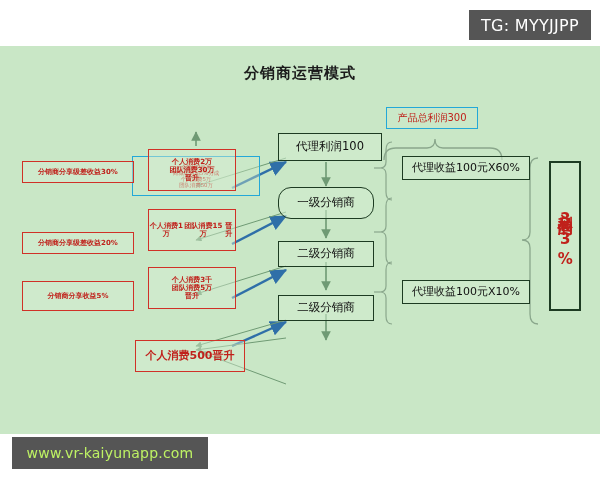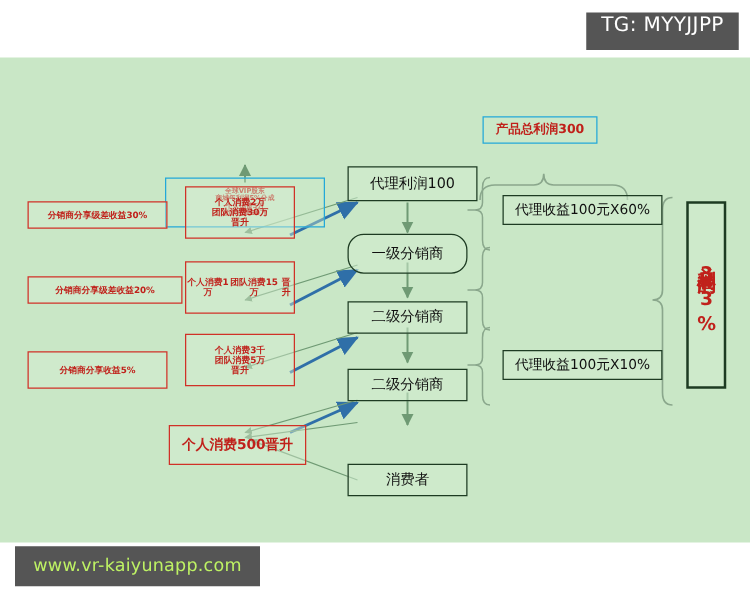--- a/index.html
+++ b/index.html
@@ -11,21 +11,21 @@
   }
   #root { position: relative; width: 600px; height: 480px; background: #ffffff; }
 
   
   .tg-badge {
     position: absolute; top: 10px; left: 469px;
     width: 122px; height: 30px;
     background: #555555;
     color: #ffffff;
     font-size: 16px;
-    display: flex; align-items: flex-start; justify-content: center;
+    display: flex; align-items: center; justify-content: center;
     letter-spacing: .3px;
   }
 
   
   .panel {
     position: absolute; left: 0; top: 46px;
     width: 600px; height: 388px;
     background: #c9e7c6;
     overflow: hidden;
   }
@@ -59,22 +59,23 @@
     border: 1.8px solid #d03127;
     color: #c0211b;
     font-weight: bold;
     background: rgba(214,238,211,0.45);
   }
 
   
   .box-cyan {
     border: 1.6px solid #23a8d8;
     color: #c0211b;
-    font-weight: bold;
+    font-weight: normal;
     background: rgba(206,234,203,0.4);
+    margin-top: 14px;
   }
 
   .box small { display: block; }
 
   
   .box-vertical {
     writing-mode: vertical-rl;
     text-orientation: upright;
     letter-spacing: 2px;
     line-height: 1.1;
@@ -97,20 +98,21 @@
 <body>
 
 <div id="root">
 
   <div class="tg-badge">
     <span>TG: MYYJJPP</span>
   </div>
 
   <div class="panel">
 
+    <div class="panel-title">分销商运营模式</div>
 
     <svg class="wires" viewBox="0 0 600 388">
       <defs>
         <marker id="arrGreen" markerWidth="7" markerHeight="7" refX="5.5" refY="3" orient="auto">
           <path d="M0,0 L6,3 L0,6 z" fill="#6f9a74"></path>
         </marker>
         <marker id="arrBlue" markerWidth="8" markerHeight="8" refX="6.5" refY="3.2" orient="auto">
           <path d="M0,0 L7,3.2 L0,6.4 z" fill="#2f6fa8"></path>
         </marker>
       </defs>
@@ -163,28 +165,25 @@
     </div>
     <div class="box box-dark" style="left:278px; top:141px; width:96px; height:32px;border-radius:13px;">
       <span>一级分销商</span>
     </div>
     <div class="box box-dark" style="left:278px; top:195px; width:96px; height:26px;">
       <span>二级分销商</span>
     </div>
     <div class="box box-dark" style="left:278px; top:249px; width:96px; height:26px;">
       <span>二级分销商</span>
     </div>
-    <div class="box box-dark" style="left:278px; top:325px; width:96px; height:26px;">
-      <span>消费者</span>
-    </div>
 
     <div class="box box-red" style="left:22px; top:115px; width:112px; height:22px; font-size:7px;">
       <span>分销商分享级差收益30%</span>
     </div>
-    <div class="box box-red" style="left:22px; top:175px; width:124px; height:22px; font-size:7px;">
+    <div class="box box-red" style="left:22px; top:186px; width:112px; height:22px; font-size:7px;">
       <span>分销商分享级差收益20%</span>
     </div>
     <div class="box box-red" style="left:22px; top:235px; width:112px; height:30px; font-size:7px;">
       <span>分销商分享收益5%</span>
     </div>
 
     <div class="box box-red" style="left:148px; top:103px; width:88px; height:42px; font-size:8.5px; flex-direction:column;">
       <small>个人消费2万</small>
       <small>团队消费30万</small>
       <small>晋升</small>

